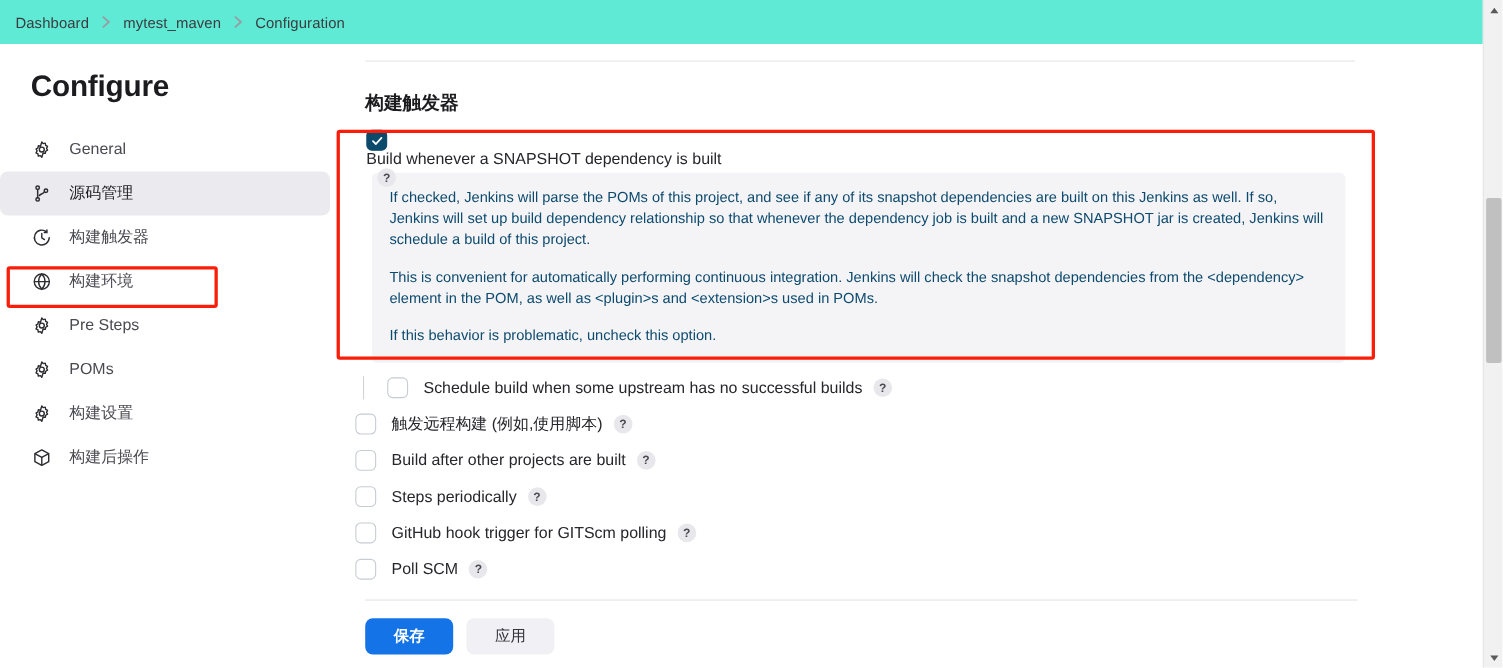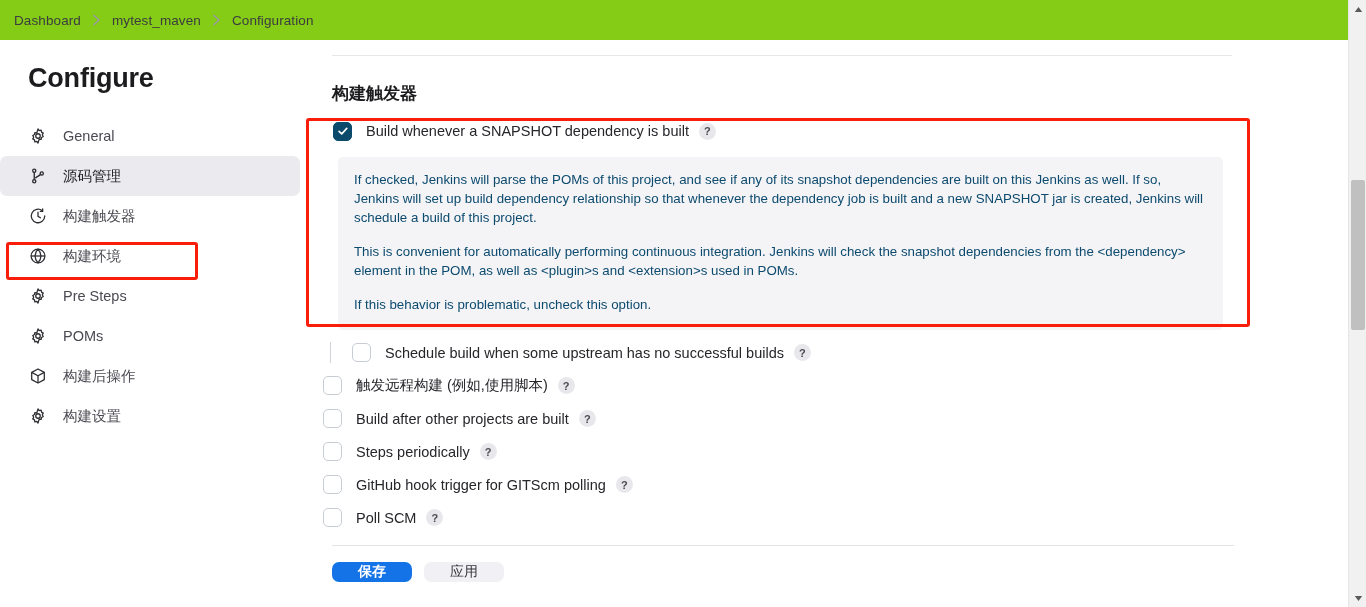--- a/index.html
+++ b/index.html
@@ -11,21 +11,21 @@
     font-family: "Liberation Sans", "DejaVu Sans", sans-serif;
     color: #2b2b2b;
   }
 
   #app { position: relative; width: 1366px; height: 607px; background:#fff; }
 
   
   .breadcrumb-bar {
     position: absolute; left: 0; top: 0;
     width: 1348px; height: 40px;
-    background: #84cc16;
+    background: #5eead4;
     display: flex; align-items: center;
     padding-left: 14px;
   }
   .crumb {
     font-size: 13.5px; color: #3c3c40;
     letter-spacing: .1px;
     white-space: nowrap;
   }
   .crumb-sep {
     margin: 0 11px;
@@ -102,23 +102,24 @@
     font-size: 17px; font-weight: 600;
     color: #1c1c1f;
   }
 
   
   .primary-block {
     position: absolute; left: 28px; top: 78px;
     width: 920px;
   }
   .chk-row {
-    display: flex; align-items: center;
+    display: flex; align-items: flex-start;
     height: 26px;
     padding-left: 5px;
+    flex-direction: column;
   }
   .cbox {
     width: 19px; height: 19px;
     border-radius: 5px;
     border: 1.5px solid #c8ccd4;
     background: #fff;
     flex: 0 0 19px;
     margin-right: 14px;
     display: flex; align-items: center; justify-content: center;
     cursor: pointer;
@@ -192,21 +193,21 @@
   .footer-divider {
     position: absolute; left: 32px; top: 505px;
     width: 902px; height: 1px;
     background: #e4e4e8;
   }
   .footer-actions {
     position: absolute; left: 32px; top: 522px;
     display: flex; align-items: center; gap: 12px;
   }
   .btn {
-    height: 20px;
+    height: 33px;
     border: none;
     border-radius: 7px;
     font-family: inherit;
     font-size: 14px;
     font-weight: 600;
     cursor: pointer;
     padding: 0 18px;
     min-width: 80px;
     display: inline-flex; align-items: center; justify-content: center;
   }
@@ -320,37 +321,37 @@
             <circle cx="12" cy="12" r="3"></circle>
             <path d="M12 2.6l1.6 2.1 2.6-.5.5 2.6 2.3 1.3-1.3 2.3 1.3 2.3-2.3 1.3-.5 2.6-2.6-.5L12 21.4l-1.6-2.1-2.6.5-.5-2.6-2.3-1.3 1.3-2.3-1.3-2.3 2.3-1.3.5-2.6 2.6.5z" stroke-linejoin="round"></path>
           </svg>
         </span>
         <span class="nav-label">POMs</span>
       </div>
 
 
       <div class="nav-item">
         <span class="nav-ico">
+          <svg width="18" height="18" viewBox="0 0 24 24" fill="none" stroke="#2c2c31" stroke-width="1.7">
+            <circle cx="12" cy="12" r="3"></circle>
+            <path d="M12 2.6l1.6 2.1 2.6-.5.5 2.6 2.3 1.3-1.3 2.3 1.3 2.3-2.3 1.3-.5 2.6-2.6-.5L12 21.4l-1.6-2.1-2.6.5-.5-2.6-2.3-1.3 1.3-2.3-1.3-2.3 2.3-1.3.5-2.6 2.6.5z" stroke-linejoin="round"></path>
+          </svg>
+        </span>
+        <span class="nav-label">构建设置</span>
+      </div>
+
+      <div class="nav-item">
+        <span class="nav-ico">
           <svg width="18" height="18" viewBox="0 0 24 24" fill="none" stroke="#2c2c31" stroke-width="1.7" stroke-linejoin="round">
             <path d="M12 2.6l8.4 4.5v9.8L12 21.4 3.6 16.9V7.1z"></path>
             <path d="M3.6 7.1L12 11.6l8.4-4.5"></path>
             <path d="M12 11.6v9.8"></path>
           </svg>
         </span>
         <span class="nav-label">构建后操作</span>
-      </div>
-
-      <div class="nav-item">
-        <span class="nav-ico">
-          <svg width="18" height="18" viewBox="0 0 24 24" fill="none" stroke="#2c2c31" stroke-width="1.7">
-            <circle cx="12" cy="12" r="3"></circle>
-            <path d="M12 2.6l1.6 2.1 2.6-.5.5 2.6 2.3 1.3-1.3 2.3 1.3 2.3-2.3 1.3-.5 2.6-2.6-.5L12 21.4l-1.6-2.1-2.6.5-.5-2.6-2.3-1.3 1.3-2.3-1.3-2.3 2.3-1.3.5-2.6 2.6.5z" stroke-linejoin="round"></path>
-          </svg>
-        </span>
-        <span class="nav-label">构建设置</span>
       </div>
 
     </div>
 
     <div class="redbox-nav"></div>
   </div>
 
   <div class="main">
 
     <div class="main-divider"></div>

